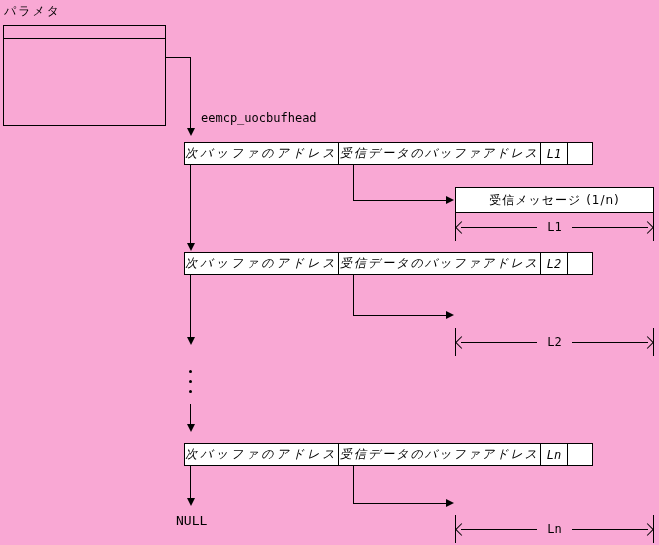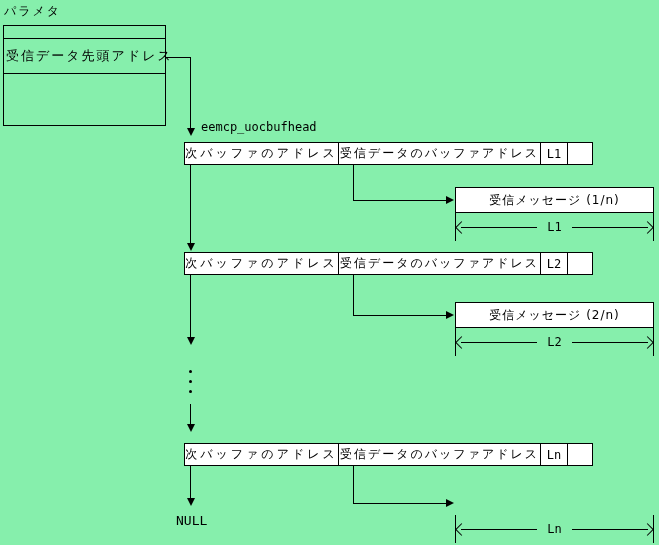--- a/index.html
+++ b/index.html
@@ -1,17 +1,17 @@
 <!DOCTYPE html>
 <html><head>
 <meta charset="utf-8">
 <style>
   html,body { margin:0; padding:0; background:#fff; }
   .canvas {
-    position:relative; width:659px; height:545px; background:#86efac;
+    position:relative; width:659px; height:545px; background:#f9a8d4;
     font-family:"DejaVu Sans","Liberation Sans",sans-serif; color:#000;
     overflow:hidden;
   }
   .ln { position:absolute; background:#000000; }
   .arr-down { position:absolute; width:0; height:0;
     border-left:4px solid transparent; border-right:4px solid transparent;
     border-top:8px solid #000000; }
   .arr-right { position:absolute; width:0; height:0;
     border-top:4px solid transparent; border-bottom:4px solid transparent;
     border-left:8px solid #000000; }
@@ -19,21 +19,21 @@
   .mono-label { position:absolute; font-family:"DejaVu Sans Mono","Liberation Mono",monospace; font-size:12px; white-space:nowrap; }
 
   .param-box { position:absolute; left:3px; top:25px; width:163px; height:101px;
     border:1px solid #000; box-sizing:border-box; display:flex; flex-direction:column; }
   .param-row-top { height:13px; border-bottom:1px solid #000; box-sizing:border-box; }
   .param-row-mid { height:35px; border-bottom:1px solid #000; box-sizing:border-box;
     display:flex; align-items:center; padding-left:2px; font-size:13px; letter-spacing:2px; white-space:nowrap; }
   .param-row-bot { flex:1; }
 
   .node-row { position:absolute; left:184px; width:409px; height:23px;
-    border:1px solid #000; box-sizing:border-box; display:flex; background:#fff; }
+    border:1px solid #000; box-sizing:border-box; display:flex; background:#fff;font-style:italic; }
   .cell { box-sizing:border-box; border-right:1px solid #000; display:flex;
     align-items:center; justify-content:center; font-size:12px; white-space:nowrap; overflow:hidden; }
   .c1 { width:154px; letter-spacing:3px; }
   .c2 { width:202px; letter-spacing:2px; }
   .c3 { width:27px; font-family:"DejaVu Sans Mono","Liberation Mono",monospace; letter-spacing:0; }
   .c4 { flex:1; border-right:none; }
 
   .msg-box { position:absolute; left:455px; width:199px; height:26px;
     border:1px solid #000; box-sizing:border-box; background:#fff;
     display:flex; align-items:center; justify-content:center;
@@ -51,28 +51,27 @@
 </style>
 </head>
 <body>
 
 <div class="canvas">
 
   <div class="jp-label" style="left:4px; top:3px;">パラメタ</div>
 
   <div class="param-box">
     <div class="param-row-top"></div>
-    <div class="param-row-mid">受信データ先頭アドレス</div>
     <div class="param-row-bot"></div>
   </div>
 
   <div class="ln" style="left:166px; top:57px; width:25px; height:1px;"></div>
   <div class="ln" style="left:190px; top:57px; width:1px; height:71px;"></div>
   <div class="arr-down" style="left:187px; top:128px;"></div>
-  <div class="mono-label" style="left:201px; top:120px;">eemcp_uocbufhead</div>
+  <div class="mono-label" style="left:201px; top:111px;">eemcp_uocbufhead</div>
 
   <div class="node-row" style="top:142px;">
     <div class="cell c1">次バッファのアドレス</div>
     <div class="cell c2">受信データのバッファアドレス</div>
     <div class="cell c3">L1</div>
     <div class="cell c4"></div>
   </div>
 
   <div class="ln" style="left:190px; top:165px; width:1px; height:78px;"></div>
   <div class="arr-down" style="left:187px; top:243px;"></div>
@@ -97,21 +96,20 @@
     <div class="cell c4"></div>
   </div>
 
   <div class="ln" style="left:190px; top:275px; width:1px; height:62px;"></div>
   <div class="arr-down" style="left:187px; top:337px;"></div>
 
   <div class="ln" style="left:353px; top:275px; width:1px; height:40px;"></div>
   <div class="ln" style="left:353px; top:315px; width:93px; height:1px;"></div>
   <div class="arr-right" style="left:446px; top:311px;"></div>
 
-  <div class="msg-box" style="top:302px;">受信メッセージ (2/n)</div>
   <div class="dim-row" style="top:328px;">
     <div class="dim-head-l"></div>
     <div class="dim-line"></div>
     <div class="dim-label">L2</div>
     <div class="dim-line"></div>
     <div class="dim-head-r"></div>
   </div>
 
   <div class="dot" style="left:189px; top:370px;"></div>
   <div class="dot" style="left:189px; top:380px;"></div>

